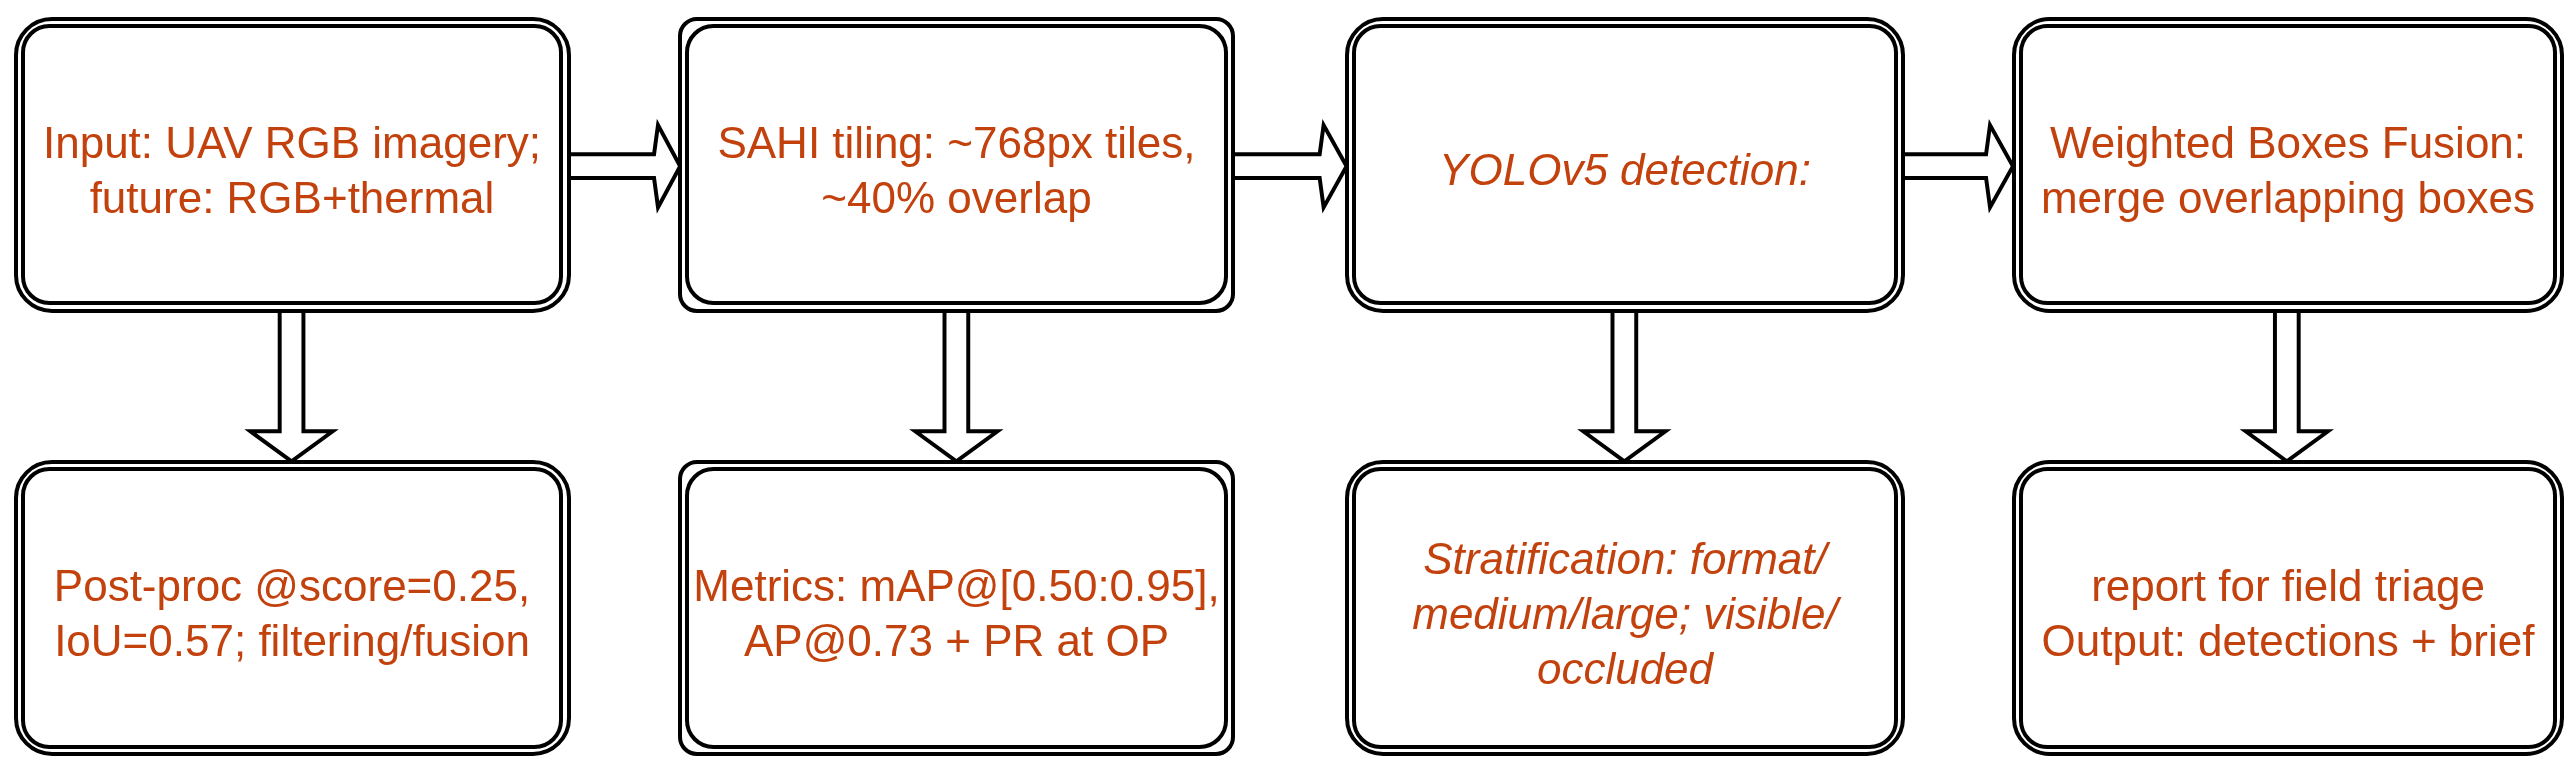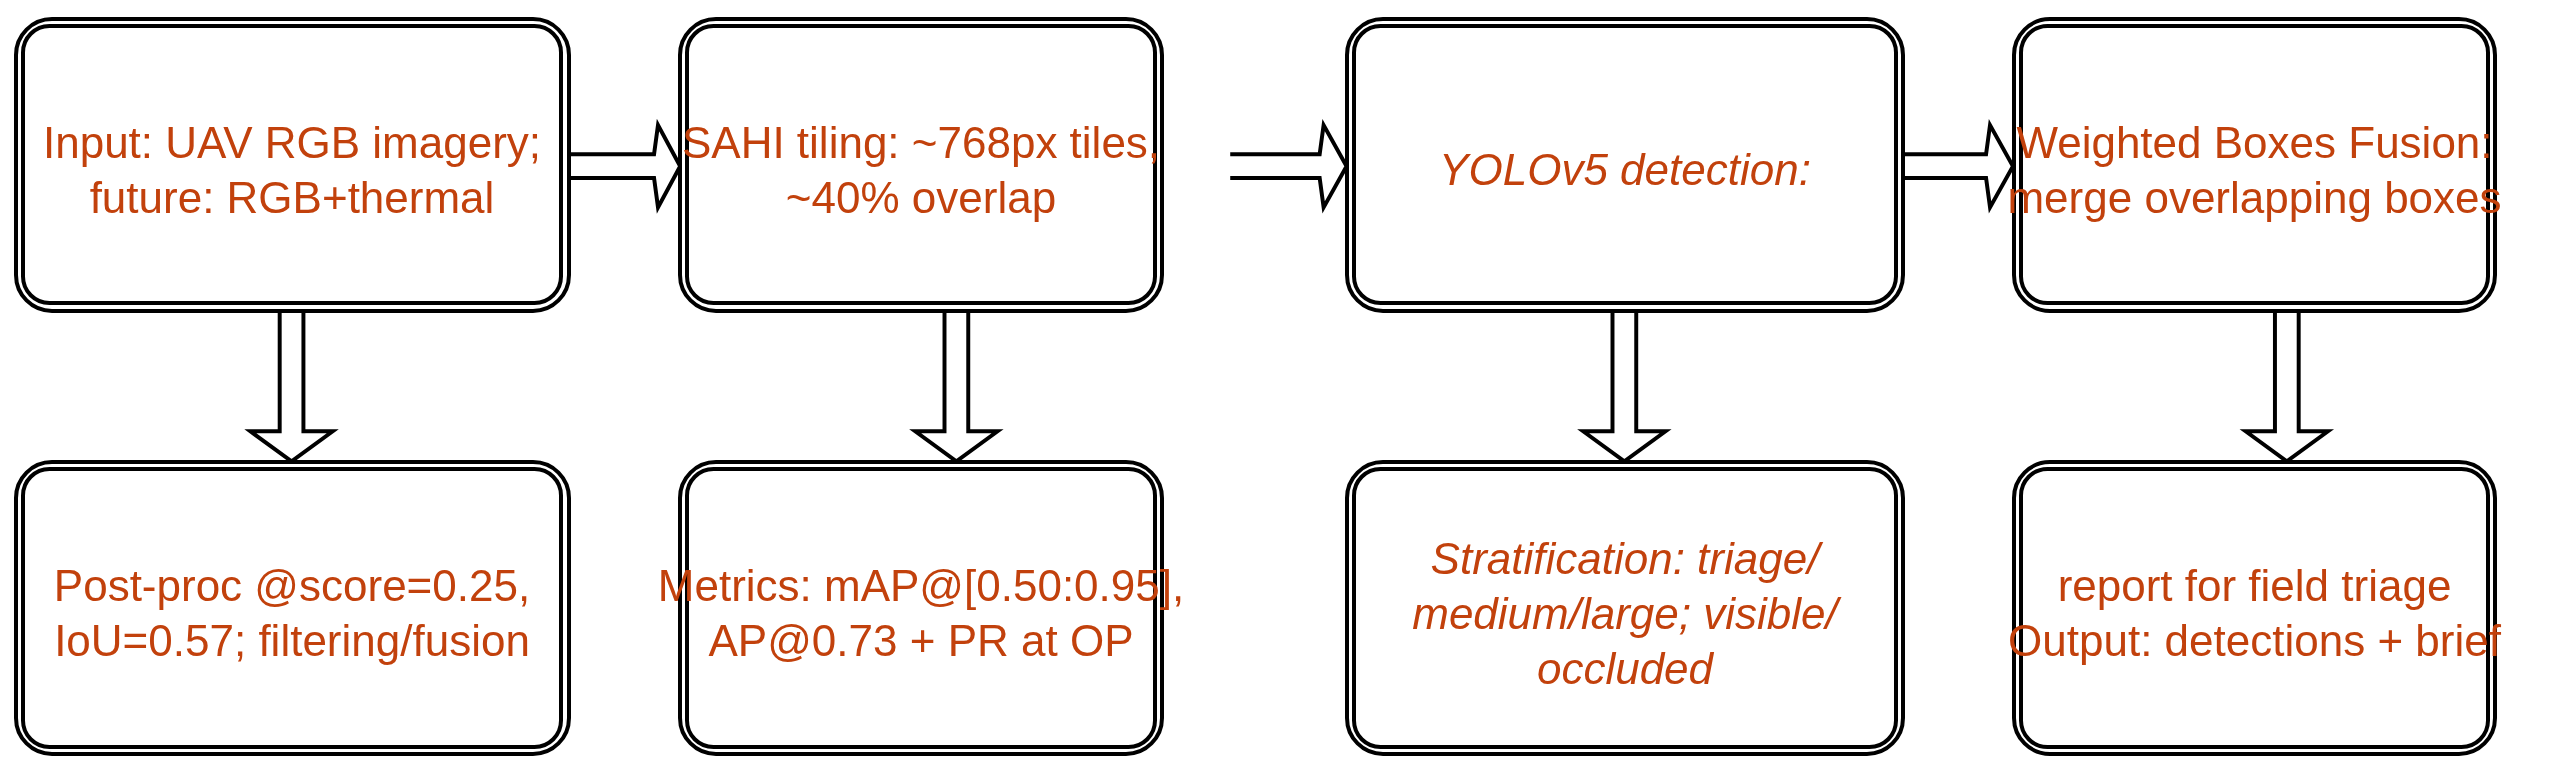--- a/index.html
+++ b/index.html
@@ -50,23 +50,23 @@
   .box-line {
     font-size: 44px;
     line-height: 55px;
     color: #c2410c;
     text-align: center;
     white-space: nowrap;
     transform: translateY(4.7px);
   }
   
   .col-0 { left: 13.5px;   width: 557px; }
-  .col-1 { left: 678px;  width: 486px; }
+  .col-1 { left: 678px;  width: 557px; border-radius: 19px; }
   .col-2 { left: 1345px; width: 560px; font-style: italic; }
-  .col-3 { left: 2012px; width: 485px; }
+  .col-3 { left: 2012px; width: 552px; }
   
   .row-top    { top: 16.6px; }
   .row-bottom { top: 460px; }
   .arrow-path {
     fill: #ffffff;
     stroke: #000000;
     stroke-width: 5;
     stroke-linejoin: miter;
     stroke-linecap: butt;
   }
@@ -124,21 +124,21 @@
 
   <div class="flow-box row-bottom col-1">
     <div class="flow-box-inner">
       <div class="box-line">Metrics: mAP@[0.50:0.95],</div>
       <div class="box-line">AP@0.73 + PR at OP</div>
     </div>
   </div>
 
   <div class="flow-box row-bottom col-2">
     <div class="flow-box-inner">
-      <div class="box-line">Stratification: triage/</div>
+      <div class="box-line">Stratification: format/</div>
       <div class="box-line">medium/large; visible/</div>
       <div class="box-line">occluded</div>
     </div>
   </div>
 
   <div class="flow-box row-bottom col-3">
     <div class="flow-box-inner">
       <div class="box-line">report for field triage</div>
       <div class="box-line">Output: detections + brief</div>
     </div>

